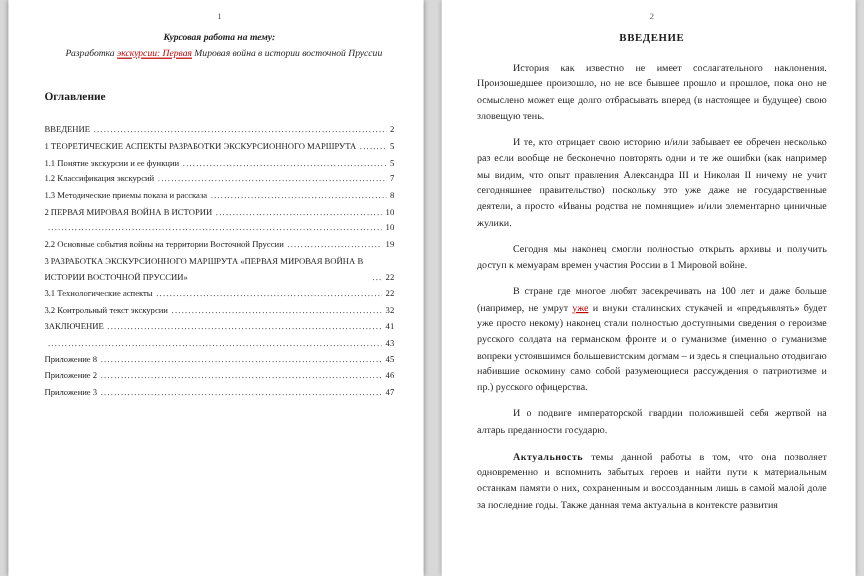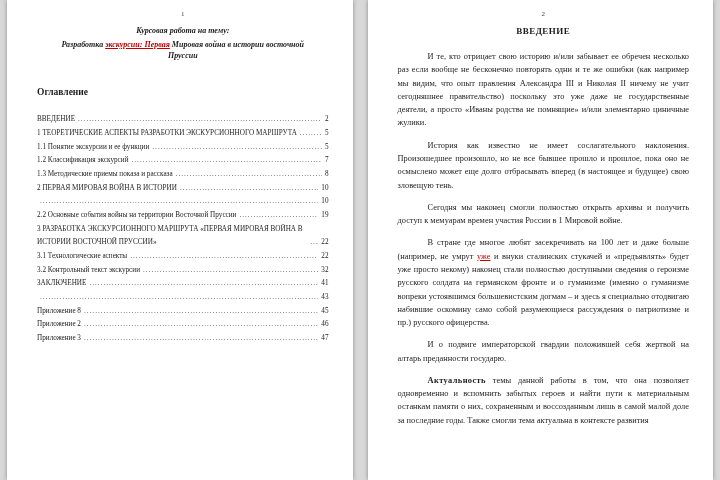--- a/index.html
+++ b/index.html
@@ -21,21 +21,21 @@
   }
   .page-num{
     text-align:center;font-size:7px;color:#444;margin:2px 0 8px 0;
   }
   
   .subtitle{
     text-align:center;font-size:8px;font-weight:bold;font-style:italic;
     margin:4px 0 2px 0;
   }
   .doc-title{
-    text-align:center;font-size:8px;font-weight:bold;font-style:italic;
+    text-align:right;font-size:8px;font-weight:normal;font-style:italic;
     margin:4px 10px 0 10px;line-height:1.4;
   }
   .red-link{
     color:#c00000;text-decoration:underline;text-decoration-color:#c00000;
   }
   .toc-heading{
     font-size:9.5px;font-weight:bold;margin:26px 0 16px 0;
   }
   .toc{font-size:7.2px;line-height:1.9;}
   .toc-row{display:flex;align-items:flex-end;}
@@ -155,21 +155,21 @@
           <span class="toc-page">47</span>
         </div>
     </div>
   </div>
 
   <div class="page">
     <div class="page-num">2</div>
 
     <div class="intro-heading">ВВЕДЕНИЕ</div>
 
+    <p class="para">История как известно не имеет сослагательного наклонения. Произошедшее произошло, но не все бывшее прошло и прошлое, пока оно не осмыслено может еще долго отбрасывать вперед (в настоящее и будущее) свою зловещую тень.</p>
     <p class="para">И те, кто отрицает свою историю и/или забывает ее обречен несколько раз если вообще не бесконечно повторять одни и те же ошибки (как например мы видим, что опыт правления Александра III и Николая II ничему не учит сегодняшнее правительство) поскольку это уже даже не государственные деятели, а просто «Иваны родства не помнящие» и/или элементарно циничные жулики.</p>
-    <p class="para">История как известно не имеет сослагательного наклонения. Произошедшее произошло, но не все бывшее прошло и прошлое, пока оно не осмыслено может еще долго отбрасывать вперед (в настоящее и будущее) свою зловещую тень.</p>
     <p class="para">Сегодня мы наконец смогли полностью открыть архивы и получить доступ к мемуарам времен участия России в 1 Мировой войне.</p>
     <p class="para"><span>В стране где многое любят засекречивать на 100 лет и даже больше (например, не умрут </span><span class="red-mark">уже</span><span> и внуки сталинских стукачей и «предъявлять» будет уже просто некому) наконец стали полностью доступными сведения о героизме русского солдата на германском фронте и о гуманизме (именно о гуманизме вопреки устоявшимся большевистским догмам – и здесь я специально отодвигаю набившие оскомину само собой разумеющиеся рассуждения о патриотизме и пр.) русского офицерства.</span></p>
     <p class="para">И о подвиге императорской гвардии положившей себя жертвой на алтарь преданности государю.</p>
-    <p class="para"><span class="bold-lead">Актуальность</span><span> темы данной работы в том, что она позволяет одновременно и вспомнить забытых героев и найти пути к материальным останкам памяти о них, сохраненным и воссозданным лишь в самой малой доле за последние годы. Также смогли тема актуальна в контексте развития</span></p>
+    <p class="para"><span class="bold-lead">Актуальность</span><span> темы данной работы в том, что она позволяет одновременно и вспомнить забытых героев и найти пути к материальным останкам памяти о них, сохраненным и воссозданным лишь в самой малой доле за последние годы. Также данная тема актуальна в контексте развития</span></p>
   </div>
 
 </div>
 
 </body></html>

